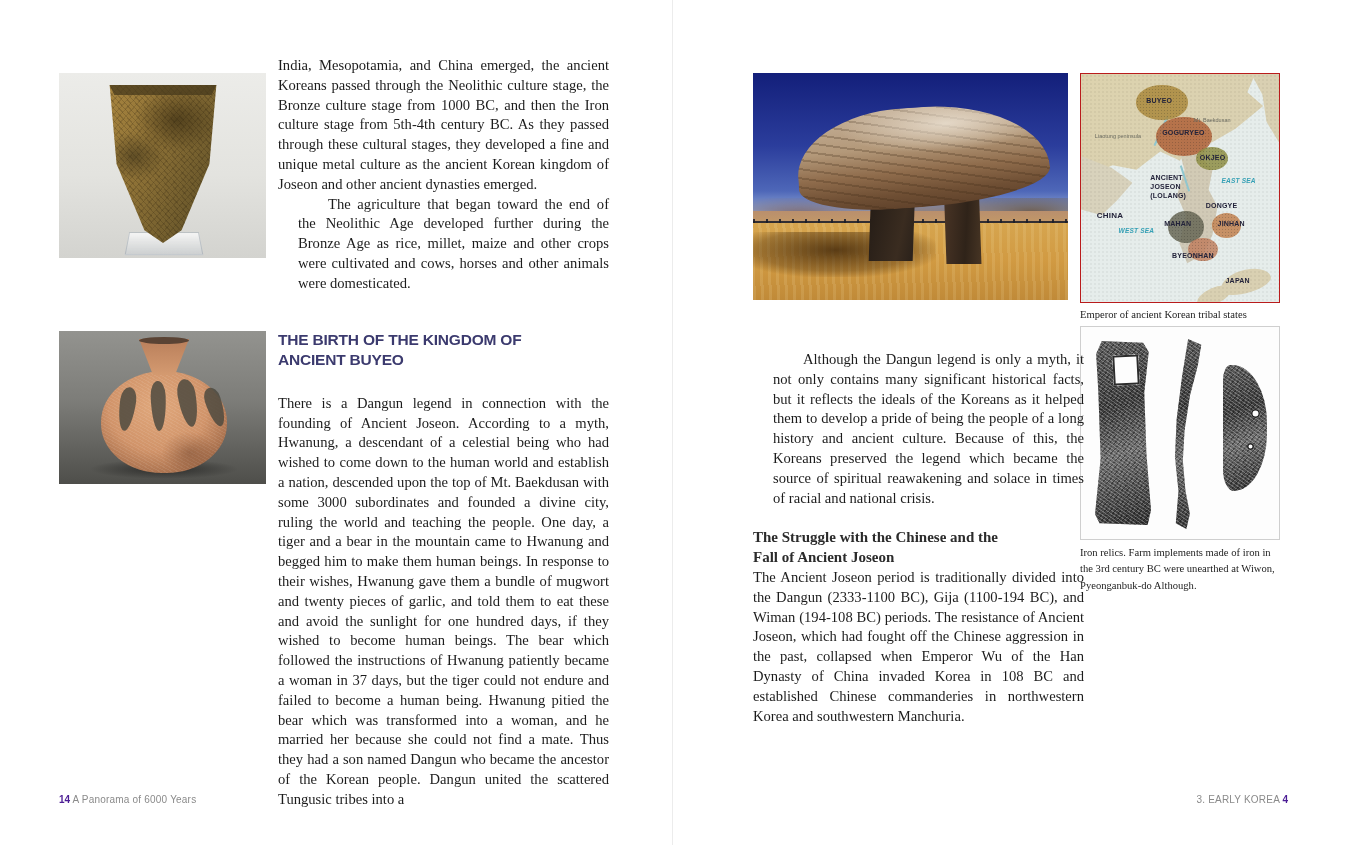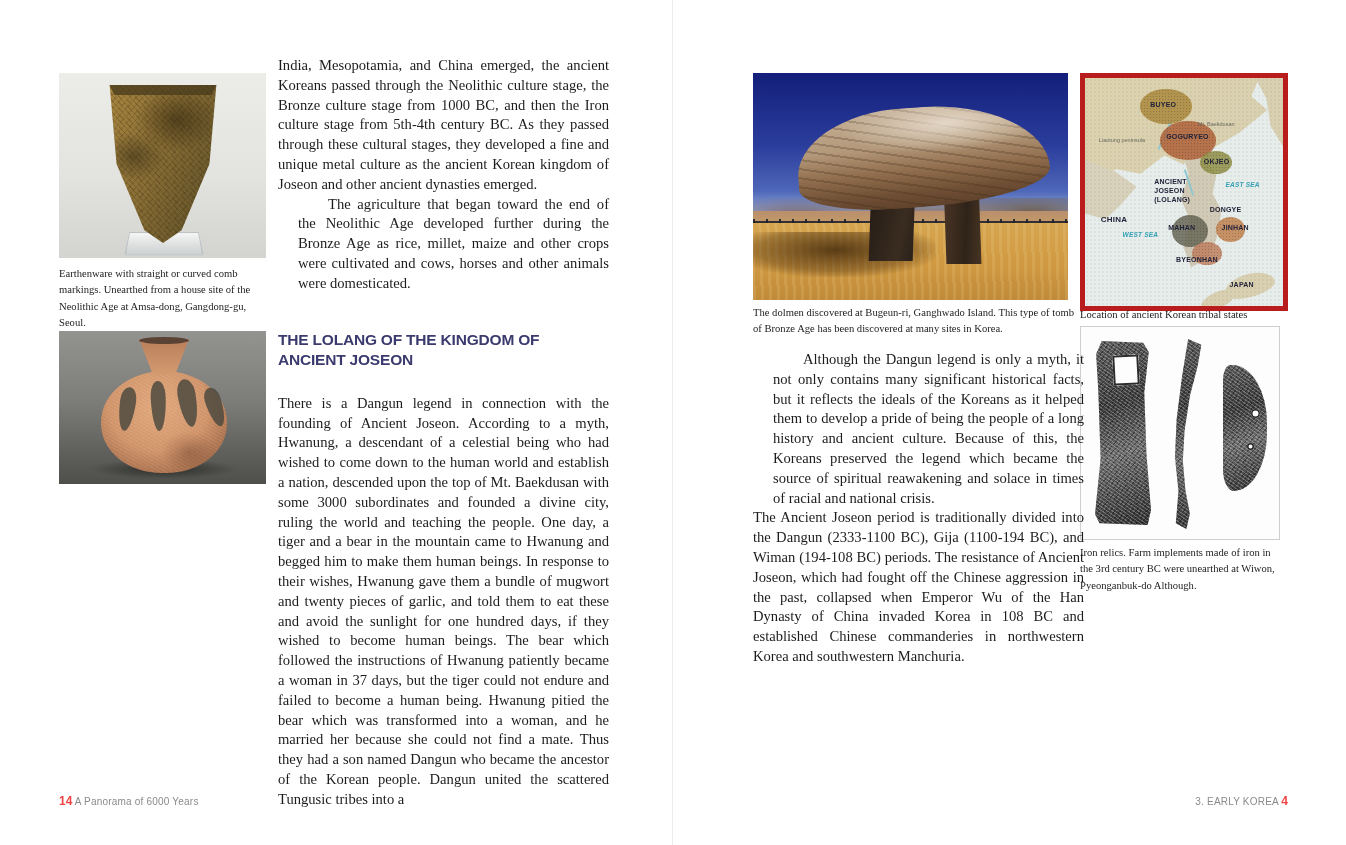--- a/index.html
+++ b/index.html
@@ -20,21 +20,21 @@
     font-size:15.5px;line-height:1.3;letter-spacing:-.2px;
     color:#3b3a6e;margin:36px 0 24px 0;text-align:left;
   }
   .sub-heading{
     font-family:"Liberation Serif",serif;font-weight:bold;
     font-size:15px;line-height:1.32;color:#2b2b2b;
     margin:20px 0 0 0;text-align:left;width:260px;
   }
   .caption{font-size:10.6px;line-height:1.55;color:#222;text-align:left;}
   .footer{font-family:"Liberation Sans",sans-serif;font-size:10px;letter-spacing:.2px;color:#8a8a8a;}
-  .footer b{font-size:12px;color:#ef4444;letter-spacing:0;}
+  .footer b{font-size:10px;color:#4c1d95;letter-spacing:0;}
   .pre{white-space:pre-line;}
 
   
   .photo{overflow:hidden;position:absolute;}
 
   
   .scene-pot1{background:linear-gradient(180deg,#ecece9 0%,#e3e3df 55%,#d3d3cf 100%);}
   .pot1-stand{position:absolute;left:68px;top:158px;width:72px;height:22px;
     background:linear-gradient(180deg,rgba(255,255,255,.75),rgba(200,205,210,.55));
     border:1px solid rgba(150,160,170,.5);transform:perspective(60px) rotateX(18deg);}
@@ -140,58 +140,56 @@
 <body>
 
 <div id="spread">
   <div class="gutter"></div>
 
   <div class="photo abs scene-pot1" style="left:59px;top:73px;width:207px;height:185px;">
     <div class="pot1-stand"></div>
     <div class="pot1"></div>
     <div class="pot1-rim"></div>
   </div>
-  <div class="caption abs" style="left:59px;top:266px;width:212px;">Earthenware with straight or curved comb markings. Unearthed from a house site of the Neolithic Age at Amsa-dong, Gangdong-gu, Seoul.</div>
 
   <div class="photo abs scene-pot2" style="left:59px;top:331px;width:207px;height:153px;">
     <div class="pot2-shadow"></div>
     <div class="pot2-body"></div>
     <div class="pot2-neck"></div>
     <div class="pot2-rim"></div>
     <div class="spot" style="left:60px;top:56px;width:16px;height:44px;transform:rotate(8deg);"></div>
     <div class="spot" style="left:92px;top:50px;width:15px;height:50px;transform:rotate(-2deg);"></div>
     <div class="spot" style="left:120px;top:48px;width:18px;height:48px;transform:rotate(-10deg);"></div>
     <div class="spot" style="left:148px;top:56px;width:16px;height:40px;transform:rotate(-18deg);"></div>
   </div>
 
   <div class="body-col abs" style="left:278px;top:56px;">
     <p>India, Mesopotamia, and China emerged, the ancient Koreans passed through the Neolithic culture stage, the Bronze culture stage from 1000 BC, and then the Iron culture stage from 5th-4th century BC. As they passed through these cultural stages, they developed a fine and unique metal culture as the ancient Korean kingdom of Joseon and other ancient dynasties emerged.</p>
     <p class="indent">The agriculture that began toward the end of the Neolithic Age developed further during the Bronze Age as rice, millet, maize and other crops were cultivated and cows, horses and other animals were domesticated.</p>
-    <h2 class="section-heading" style="width:300px;">THE LOLANG OF THE KINGDOM OF ANCIENT JOSEON</h2>
+    <h2 class="section-heading" style="width:300px;">THE BIRTH OF THE KINGDOM OF ANCIENT BUYEO</h2>
     <p>There is a Dangun legend in connection with the founding of Ancient Joseon. According to a myth, Hwanung, a descendant of a celestial being who had wished to come down to the human world and establish a nation, descended upon the top of Mt. Baekdusan with some 3000 subordinates and founded a divine city, ruling the world and teaching the people. One day, a tiger and a bear in the mountain came to Hwanung and begged him to make them human beings. In response to their wishes, Hwanung gave them a bundle of mugwort and twenty pieces of garlic, and told them to eat these and avoid the sunlight for one hundred days, if they wished to become human beings. The bear which followed the instructions of Hwanung patiently became a woman in 37 days, but the tiger could not endure and failed to become a human being. Hwanung pitied the bear which was transformed into a woman, and he married her because she could not find a mate. Thus they had a son named Dangun who became the ancestor of the Korean people. Dangun united the scattered Tungusic tribes into a</p>
   </div>
 
   <div class="footer abs" style="left:59px;top:794px;">
     <b>14</b>
     <span>A Panorama of 6000 Years</span>
   </div>
 
   <div class="photo abs scene-dolmen" style="left:753px;top:73px;width:315px;height:227px;">
     <div class="dol-hills"></div>
     <div class="dol-field"></div>
     <div class="dol-fence"></div>
     <div class="dol-ground"></div>
     <div class="dol-shadow"></div>
     <div class="dol-leg1"></div>
     <div class="dol-leg2"></div>
     <div class="dol-cap"></div>
   </div>
-  <div class="caption abs" style="left:753px;top:305px;width:330px;">The dolmen discovered at Bugeun-ri, Ganghwado Island. This type of tomb of Bronze Age has been discovered at many sites in Korea.</div>
-
-  <div class="photo abs scene-map" style="left:1080px;top:73px;width:198px;height:228px;border:5px solid #b91c1c;">
+
+  <div class="photo abs scene-map" style="left:1080px;top:73px;width:198px;height:228px;border:1px solid #b91c1c;">
     <div class="map-landnw"></div>
     <div class="map-landright"></div>
     <div class="map-china-land"></div>
     <div class="map-peninsula"></div>
     <div class="map-japan1"></div>
     <div class="map-japan2"></div>
     <div class="map-dots"></div>
     <div class="map-river" style="left:40%;top:18%;width:1.5px;height:14%;transform:rotate(24deg);"></div>
     <div class="map-river" style="left:52%;top:40%;width:1.5px;height:12%;transform:rotate(-18deg);"></div>
     <div class="blob" style="left:28%;top:5%;width:26%;height:15%;background-color:#ab8a3e;"></div>
@@ -210,34 +208,35 @@
 (LOLANG)</span>
     <span class="map-label sea" style="left:71%;top:45%;">EAST SEA</span>
     <span class="map-label" style="left:8%;top:60%;font-size:8px;">CHINA</span>
     <span class="map-label sea" style="left:19%;top:67%;">WEST SEA</span>
     <span class="map-label" style="left:63%;top:56%;">DONGYE</span>
     <span class="map-label" style="left:42%;top:64%;">MAHAN</span>
     <span class="map-label" style="left:69%;top:64%;">JINHAN</span>
     <span class="map-label" style="left:46%;top:78%;">BYEONHAN</span>
     <span class="map-label" style="left:73%;top:89%;">JAPAN</span>
   </div>
-  <div class="caption abs" style="left:1080px;top:307px;width:200px;">Location of ancient Korean tribal states</div>
+  <div class="caption abs" style="left:1080px;top:307px;width:200px;">Emperor of ancient Korean tribal states</div>
 
   <div class="photo abs scene-iron" style="left:1080px;top:326px;width:198px;height:212px;">
     <div class="iron-axe iron-tex"></div>
     <div class="iron-axe-hole"></div>
     <div class="iron-sickle iron-tex"></div>
     <div class="iron-crescent iron-tex"></div>
     <div class="iron-hole" style="left:170px;top:82px;"></div>
     <div class="iron-hole" style="left:166px;top:116px;width:7px;height:7px;"></div>
   </div>
   <div class="caption abs" style="left:1080px;top:545px;width:200px;">Iron relics. Farm implements made of iron in the 3rd century BC were unearthed at Wiwon, Pyeonganbuk-do Although.</div>
 
   <div class="body-col abs" style="left:753px;top:350px;">
     <p class="indent">Although the Dangun legend is only a myth, it not only contains many significant historical facts, but it reflects the ideals of the Koreans as it helped them to develop a pride of being the people of a long history and ancient culture. Because of this, the Koreans preserved the legend which became the source of spiritual reawakening and solace in times of racial and national crisis.</p>
+    <h3 class="sub-heading">The Struggle with the Chinese and the Fall of Ancient Joseon</h3>
     <p>The Ancient Joseon period is traditionally divided into the Dangun (2333-1100 BC), Gija (1100-194 BC), and Wiman (194-108 BC) periods. The resistance of Ancient Joseon, which had fought off the Chinese aggression in the past, collapsed when Emperor Wu of the Han Dynasty of China invaded Korea in 108 BC and established Chinese commanderies in northwestern Korea and southwestern Manchuria.</p>
   </div>
 
   <div class="footer abs" style="left:1058px;top:794px;width:230px;text-align:right;">
     <span>3. EARLY KOREA</span>
     <b>4</b>
   </div>
 </div>
 
 </body></html>

